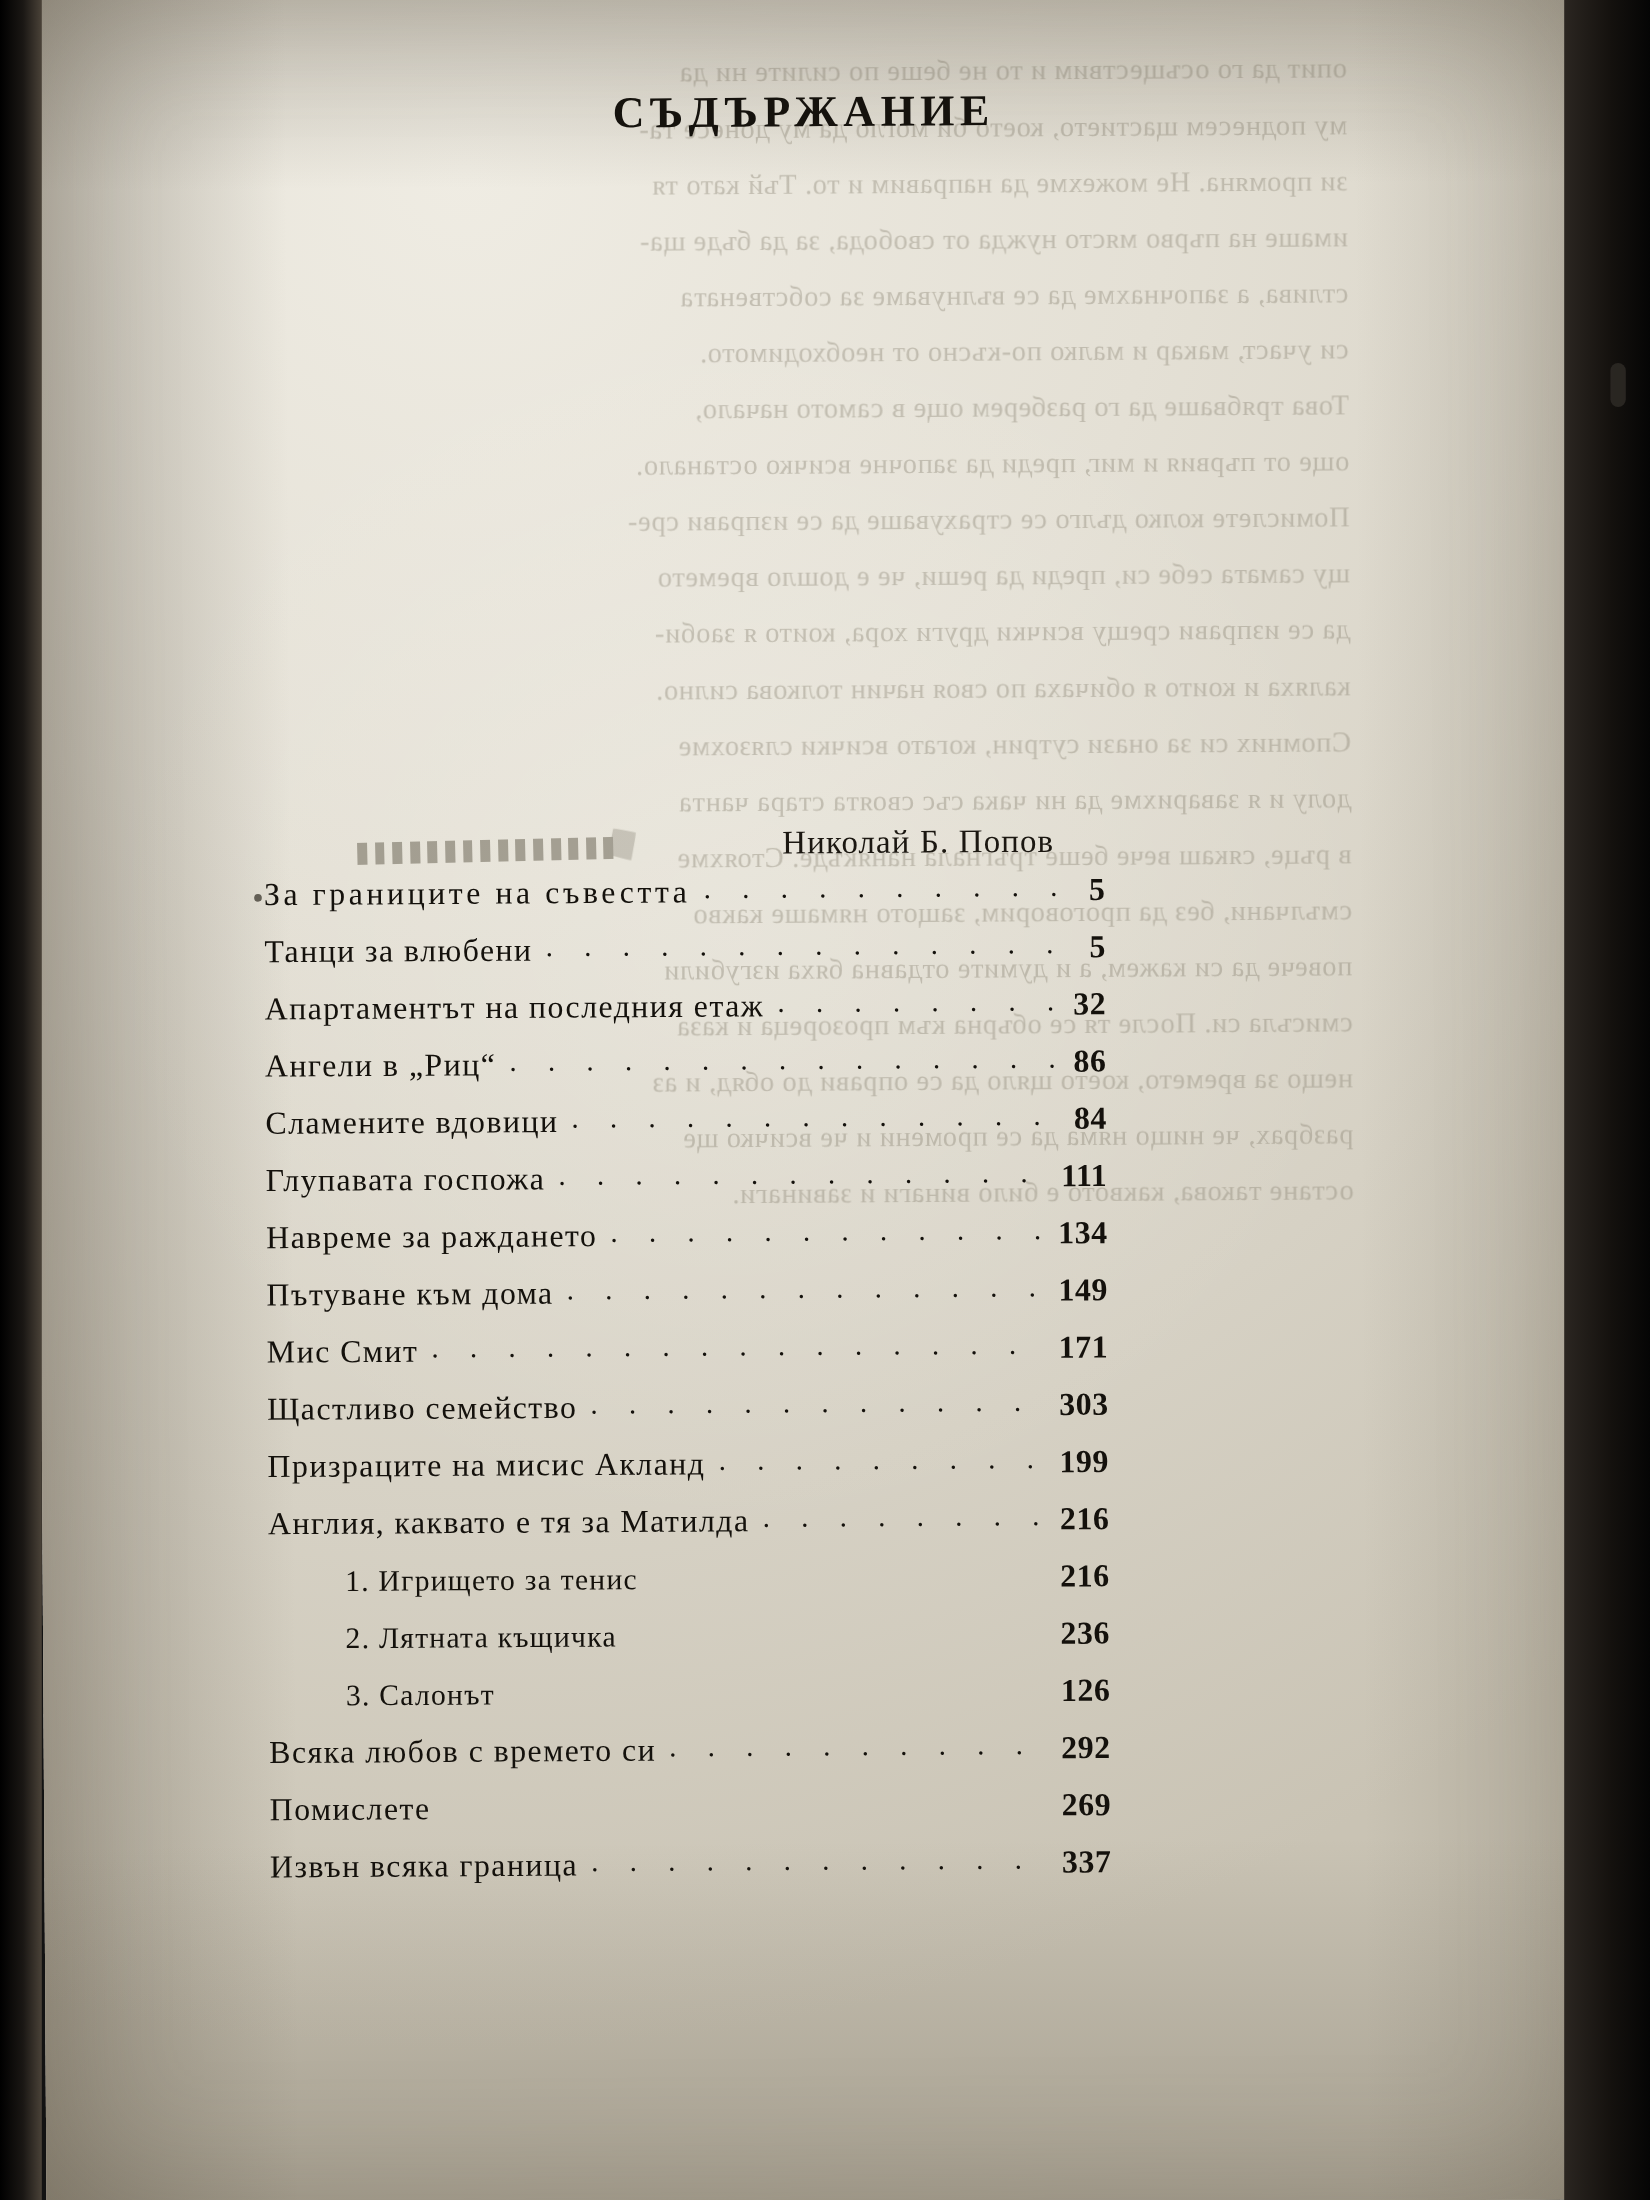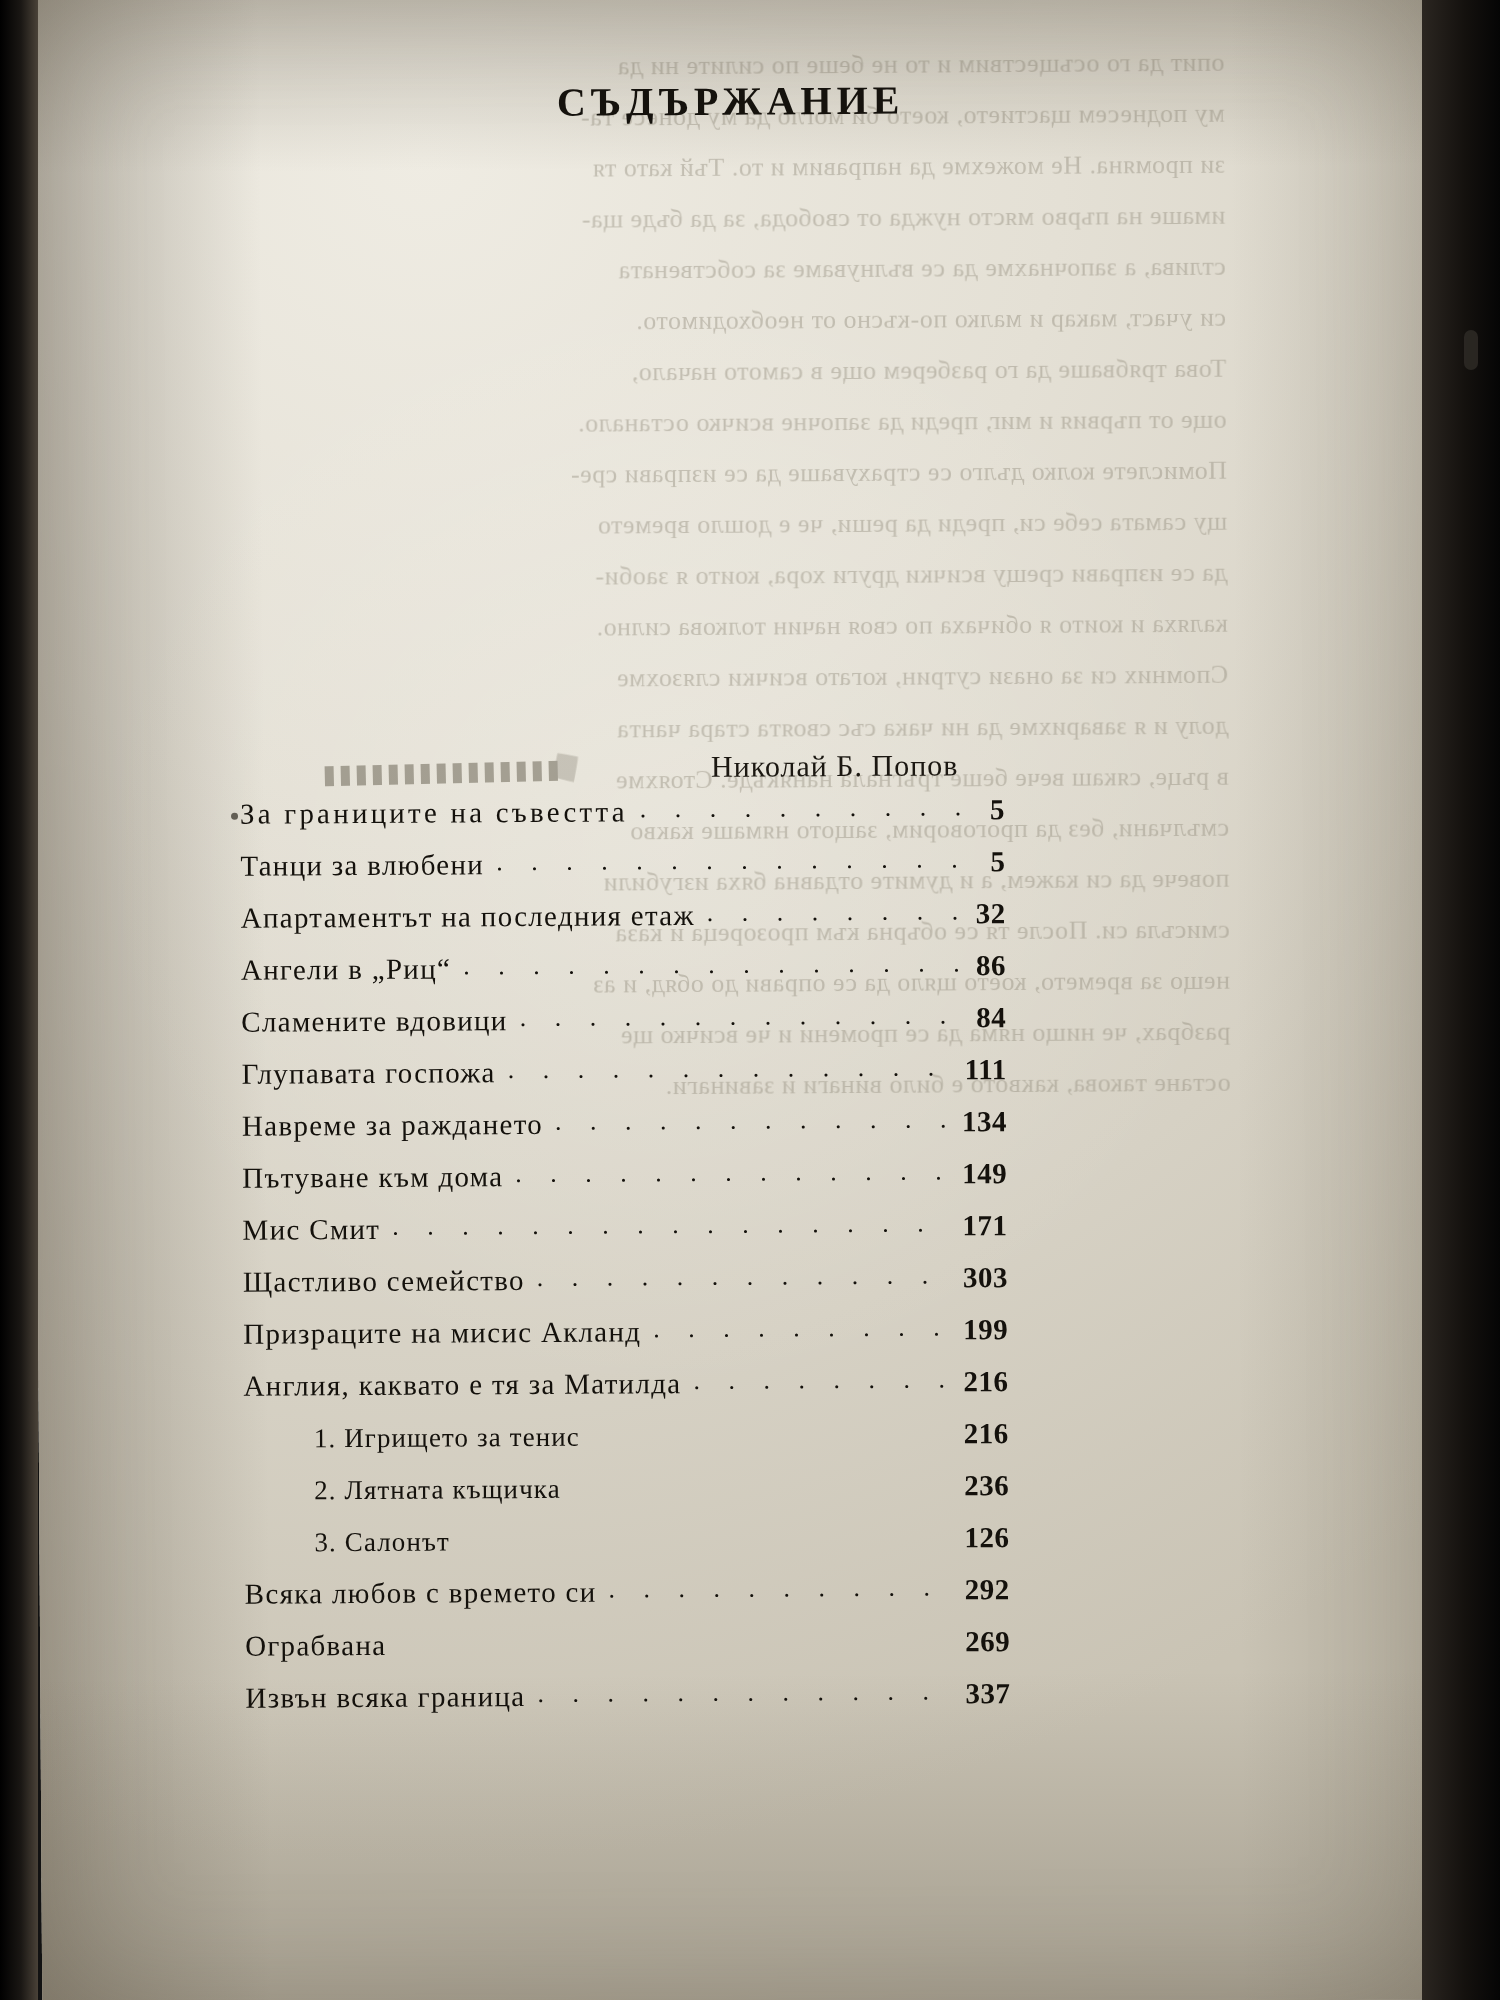--- a/index.html
+++ b/index.html
@@ -345,21 +345,21 @@
         <span class="pg">126</span>
       </div>
 
       <div class="toc-row">
         <span class="title">Всяка любов с времето си</span>
         <span class="leader">. . . . . . . . . . . . . . . . . . . . . . . . . . . . . . . . . . . . .</span>
         <span class="pg">292</span>
       </div>
 
       <div class="toc-row">
-        <span class="title">Ограбвана</span>
+        <span class="title">Помислете</span>
         <span class="leader"></span>
         <span class="pg">269</span>
       </div>
 
       <div class="toc-row">
         <span class="title">Извън всяка граница</span>
         <span class="leader">. . . . . . . . . . . . . . . . . . . . . . . . . . . . . . . . . . . . .</span>
         <span class="pg">337</span>
       </div>
 

